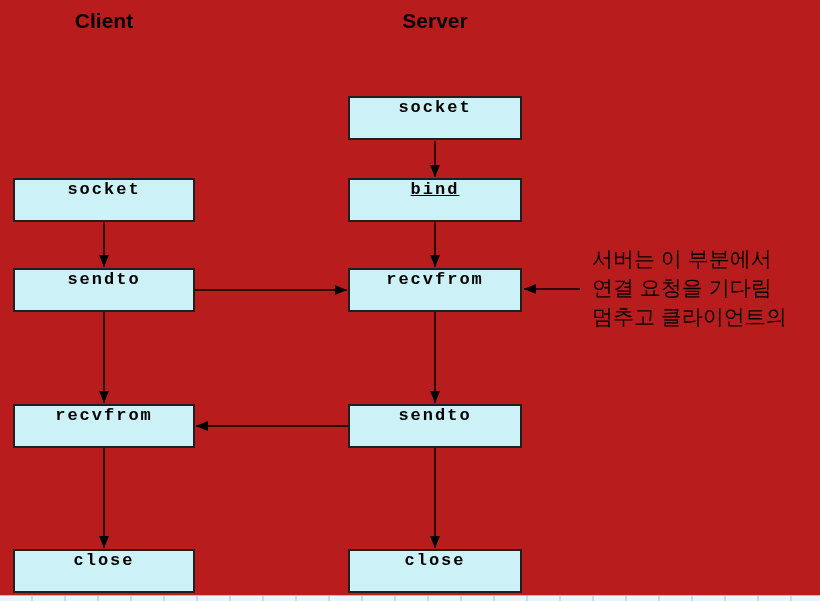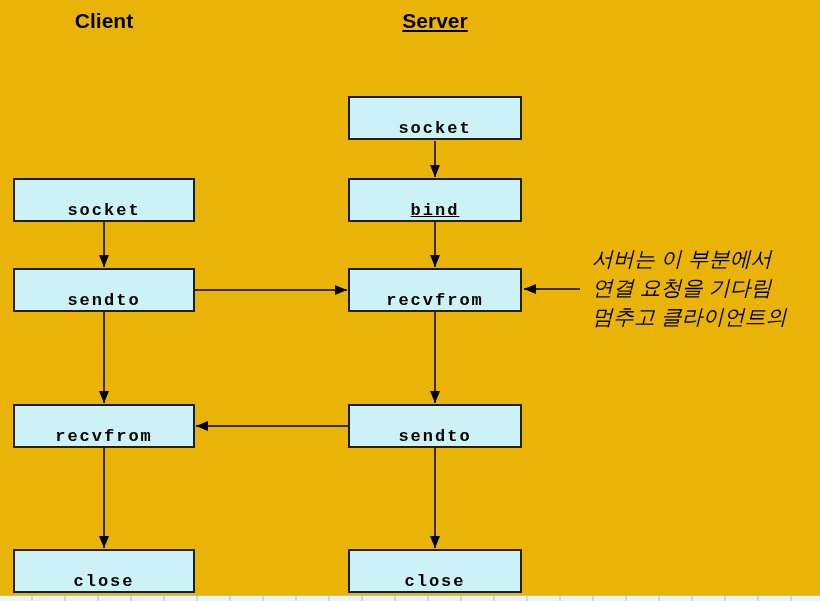--- a/index.html
+++ b/index.html
@@ -1,43 +1,43 @@
 <!DOCTYPE html>
 <html><head>
 <meta charset="utf-8">
 <style>
   html, body { margin: 0; padding: 0; background: #ffffff; }
   .canvas {
     position: relative;
     width: 820px;
     height: 601px;
-    background: #eab308;
+    background: #b91c1c;
     overflow: hidden;
     font-family: "Liberation Sans", sans-serif;
   }
   .col-header {
     position: absolute;
     top: 9px;
     text-align: center;
     font-weight: bold;
     font-size: 21px;
     color: #000000;
     font-family: "Liberation Sans", sans-serif;
   }
   .col-header.client { left: 13px; width: 182px; }
-  .col-header.server { left: 348px; width: 174px; text-decoration: underline; }
+  .col-header.server { left: 348px; width: 174px; }
 
   .node {
     position: absolute;
     height: 44px;
     background: #ccf2f8;
     border: 2px solid #1f1f1f;
     box-sizing: border-box;
     display: flex;
-    align-items: flex-end;
+    align-items: flex-start;
     justify-content: center;
     font-family: "Liberation Mono", "DejaVu Sans Mono", monospace;
     font-weight: bold;
     font-size: 17px;
     letter-spacing: 2px;
     color: #000000;
   }
   .node.client { left: 13px;  width: 182px; }
   .node.server { left: 348px; width: 174px; }
 
@@ -61,21 +61,20 @@
 
   .annotation {
     position: absolute;
     left: 592px;
     top: 244px;
     font-size: 21px;
     line-height: 29px;
     color: #000000;
     white-space: nowrap;
     font-family: "Liberation Sans", "DejaVu Sans", sans-serif;
-    font-style: italic;
   }
 
   .bottom-strip {
     position: absolute;
     left: 0;
     top: 595px;
     width: 820px;
     height: 6px;
     border-top: 1px solid #a9bfd6;
     background: repeating-linear-gradient(90deg,

